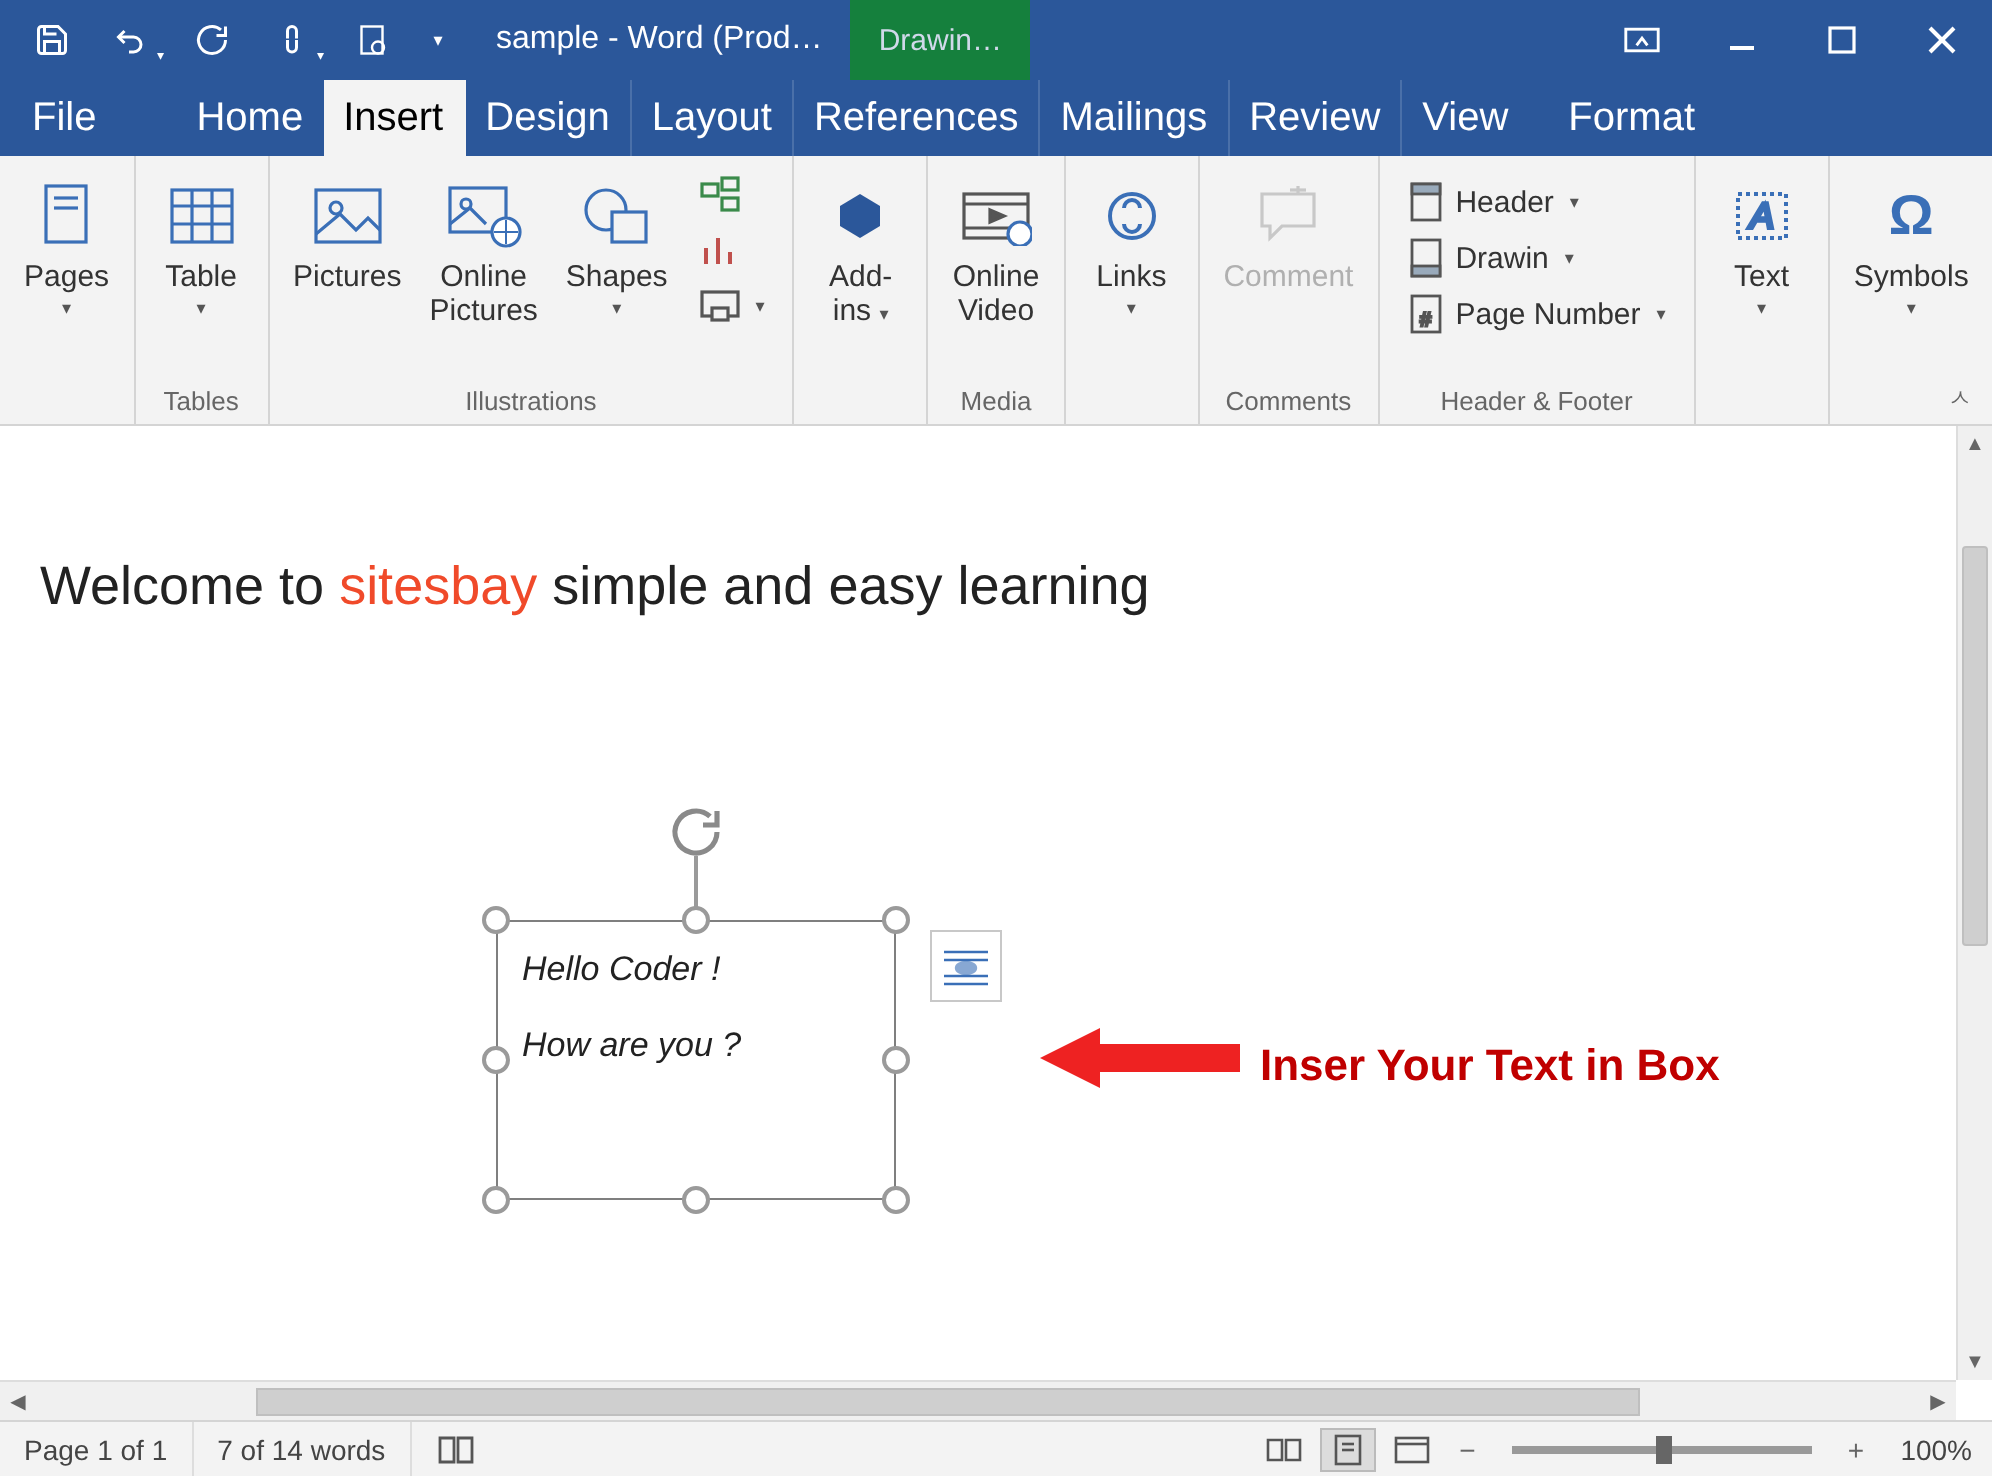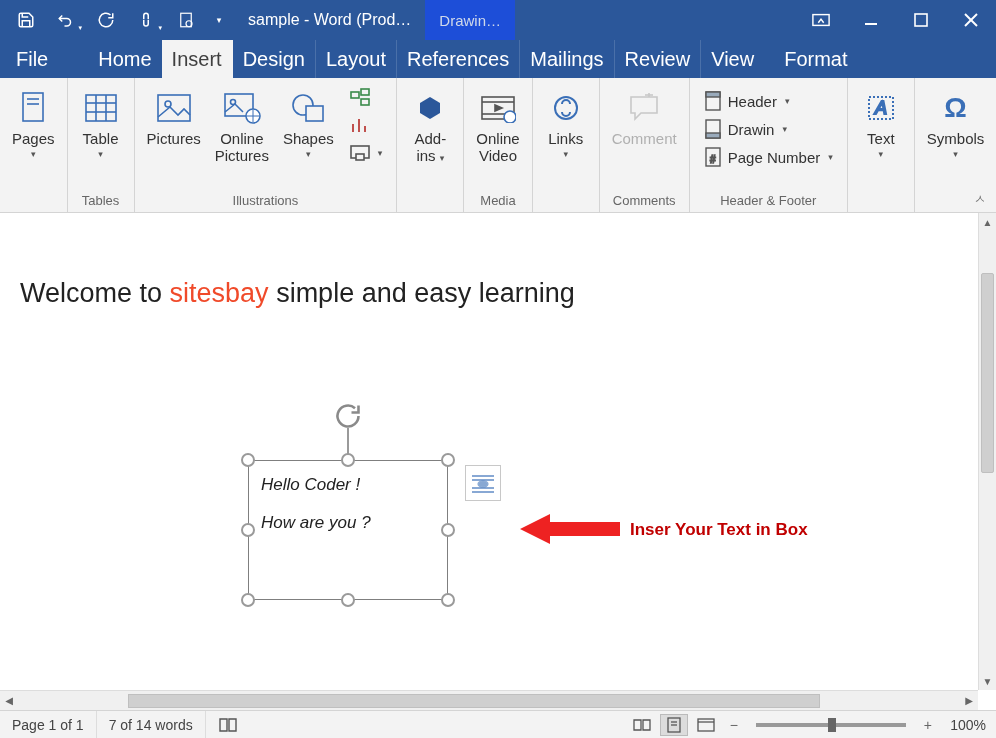--- a/index.html
+++ b/index.html
@@ -5,29 +5,29 @@
 * { box-sizing: border-box; margin: 0; padding: 0; font-family: "Segoe UI", Arial, sans-serif; }
 body { width: 996px; height: 738px; overflow: hidden; background: #fff; position: relative; }
 
 
 .titlebar { height: 40px; background: #2b579a; display: flex; align-items: center; color: #fff; }
 .qat { display: flex; align-items: center; gap: 4px; padding: 0 8px; height: 100%; }
 .qat-btn { width: 36px; height: 40px; display: flex; align-items: center; justify-content: center; position: relative; }
 .qat-btn .caret { position: absolute; right: 2px; bottom: 8px; font-size: 7px; }
 .title-text { flex: 0 0 auto; margin-left: 10px; font-size: 16px; white-space: nowrap; }
 .title-tab { height: 40px; padding: 0 14px; display: flex; align-items: center; font-size: 15px; }
-.title-tab.dim { background: #1d4ed8; color: #d0d9ea; }
+.title-tab.dim { background: #15803d; color: #d0d9ea; }
 .win-controls { margin-left: auto; display: flex; }
 .win-btn { width: 50px; height: 40px; display: flex; align-items: center; justify-content: center; }
 
 
 .menubar { height: 38px; background: #2b579a; display: flex; align-items: stretch; color: #fff; }
 .menu-item { padding: 0 10px; display: flex; align-items: center; font-size: 20px; border-right: 1px solid rgba(255,255,255,0.15); }
 .menu-item.file { padding: 0 16px; border-right: none; }
-.menu-item.active { background: #f3f3f3; color: #404040; }
+.menu-item.active { background: #f3f3f3; color: #000000; }
 .menu-item.nobar { border-right: none; }
 .menu-right { margin-left: auto; display: flex; align-items: center; }
 .menu-right .tellme { display: flex; align-items: center; gap: 6px; padding: 0 10px; color: #bfcde1; font-size: 17px; }
 .menu-right .signin { padding: 0 14px; font-size: 17px; display:flex; align-items:center; }
 .menu-right .share { padding: 0 14px; font-size: 17px; display: flex; align-items: center; gap: 6px; }
 
 
 .ribbon { height: 135px; background: #f3f3f3; border-bottom: 1px solid #d4d4d4; display: flex; position: relative; }
 .group { border-right: 1px solid #d4d4d4; display: flex; flex-direction: column; padding: 4px 6px 0 6px; }
 .group-body { flex: 1; display: flex; align-items: flex-start; gap: 2px; }
@@ -66,21 +66,21 @@
 .handle { position: absolute; width: 14px; height: 14px; border: 2px solid #9a9a9a; background: #fff; border-radius: 50%; }
 .h-tl { left: -7px; top: 13px; } .h-t { left: 93px; top: 13px; } .h-tr { left: 193px; top: 13px; }
 .h-l { left: -7px; top: 83px; } .h-r { left: 193px; top: 83px; }
 .h-bl { left: -7px; top: 153px; } .h-b { left: 93px; top: 153px; } .h-br { left: 193px; top: 153px; }
 .rot-line { position:absolute; left: 99px; top: -12px; width:2px; height:26px; background:#9a9a9a;}
 .rot-icon { position:absolute; left:86px; top:-38px; color:#8a8a8a;}
 
 .layout-btn { position: absolute; left: 465px; top: 465px; width: 36px; height: 36px; border: 1px solid #c8c8c8; background: #fff; display:flex; align-items:center; justify-content:center;}
 
 .red-arrow { position:absolute; left:520px; top:512px;}
-.annot { position:absolute; left:630px; top:520px; color:#c00000; font-size:17px; font-weight:bold; }
+.annot { position:absolute; left:630px; top:520px; color:#c00000; font-size:22px; font-weight:bold; }
 
 
 .statusbar { position:absolute; left:0; right:0; bottom:0; height:28px; background:#f3f3f3; border-top:1px solid #d4d4d4; display:flex; align-items:center; font-size:14px; color:#444; }
 .statusbar .sect { padding: 0 12px; border-right:1px solid #ddd; height:100%; display:flex; align-items:center; gap:6px;}
 .statusbar .right { margin-left:auto; display:flex; align-items:center; gap:4px; padding-right:10px;}
 .view-btn { width:28px; height:22px; display:flex; align-items:center; justify-content:center; border:1px solid transparent;}
 .view-btn.active { background:#dcdcdc; border-color:#bbb;}
 .zoom-slider { width:150px; height:4px; background:#999; position:relative; margin:0 8px;}
 .zoom-slider .knob { position:absolute; left:72px; top:-5px; width:8px; height:14px; background:#666;}
 .zoom-slider::before { content:""; position:absolute; left:-14px; top:-6px;} 

